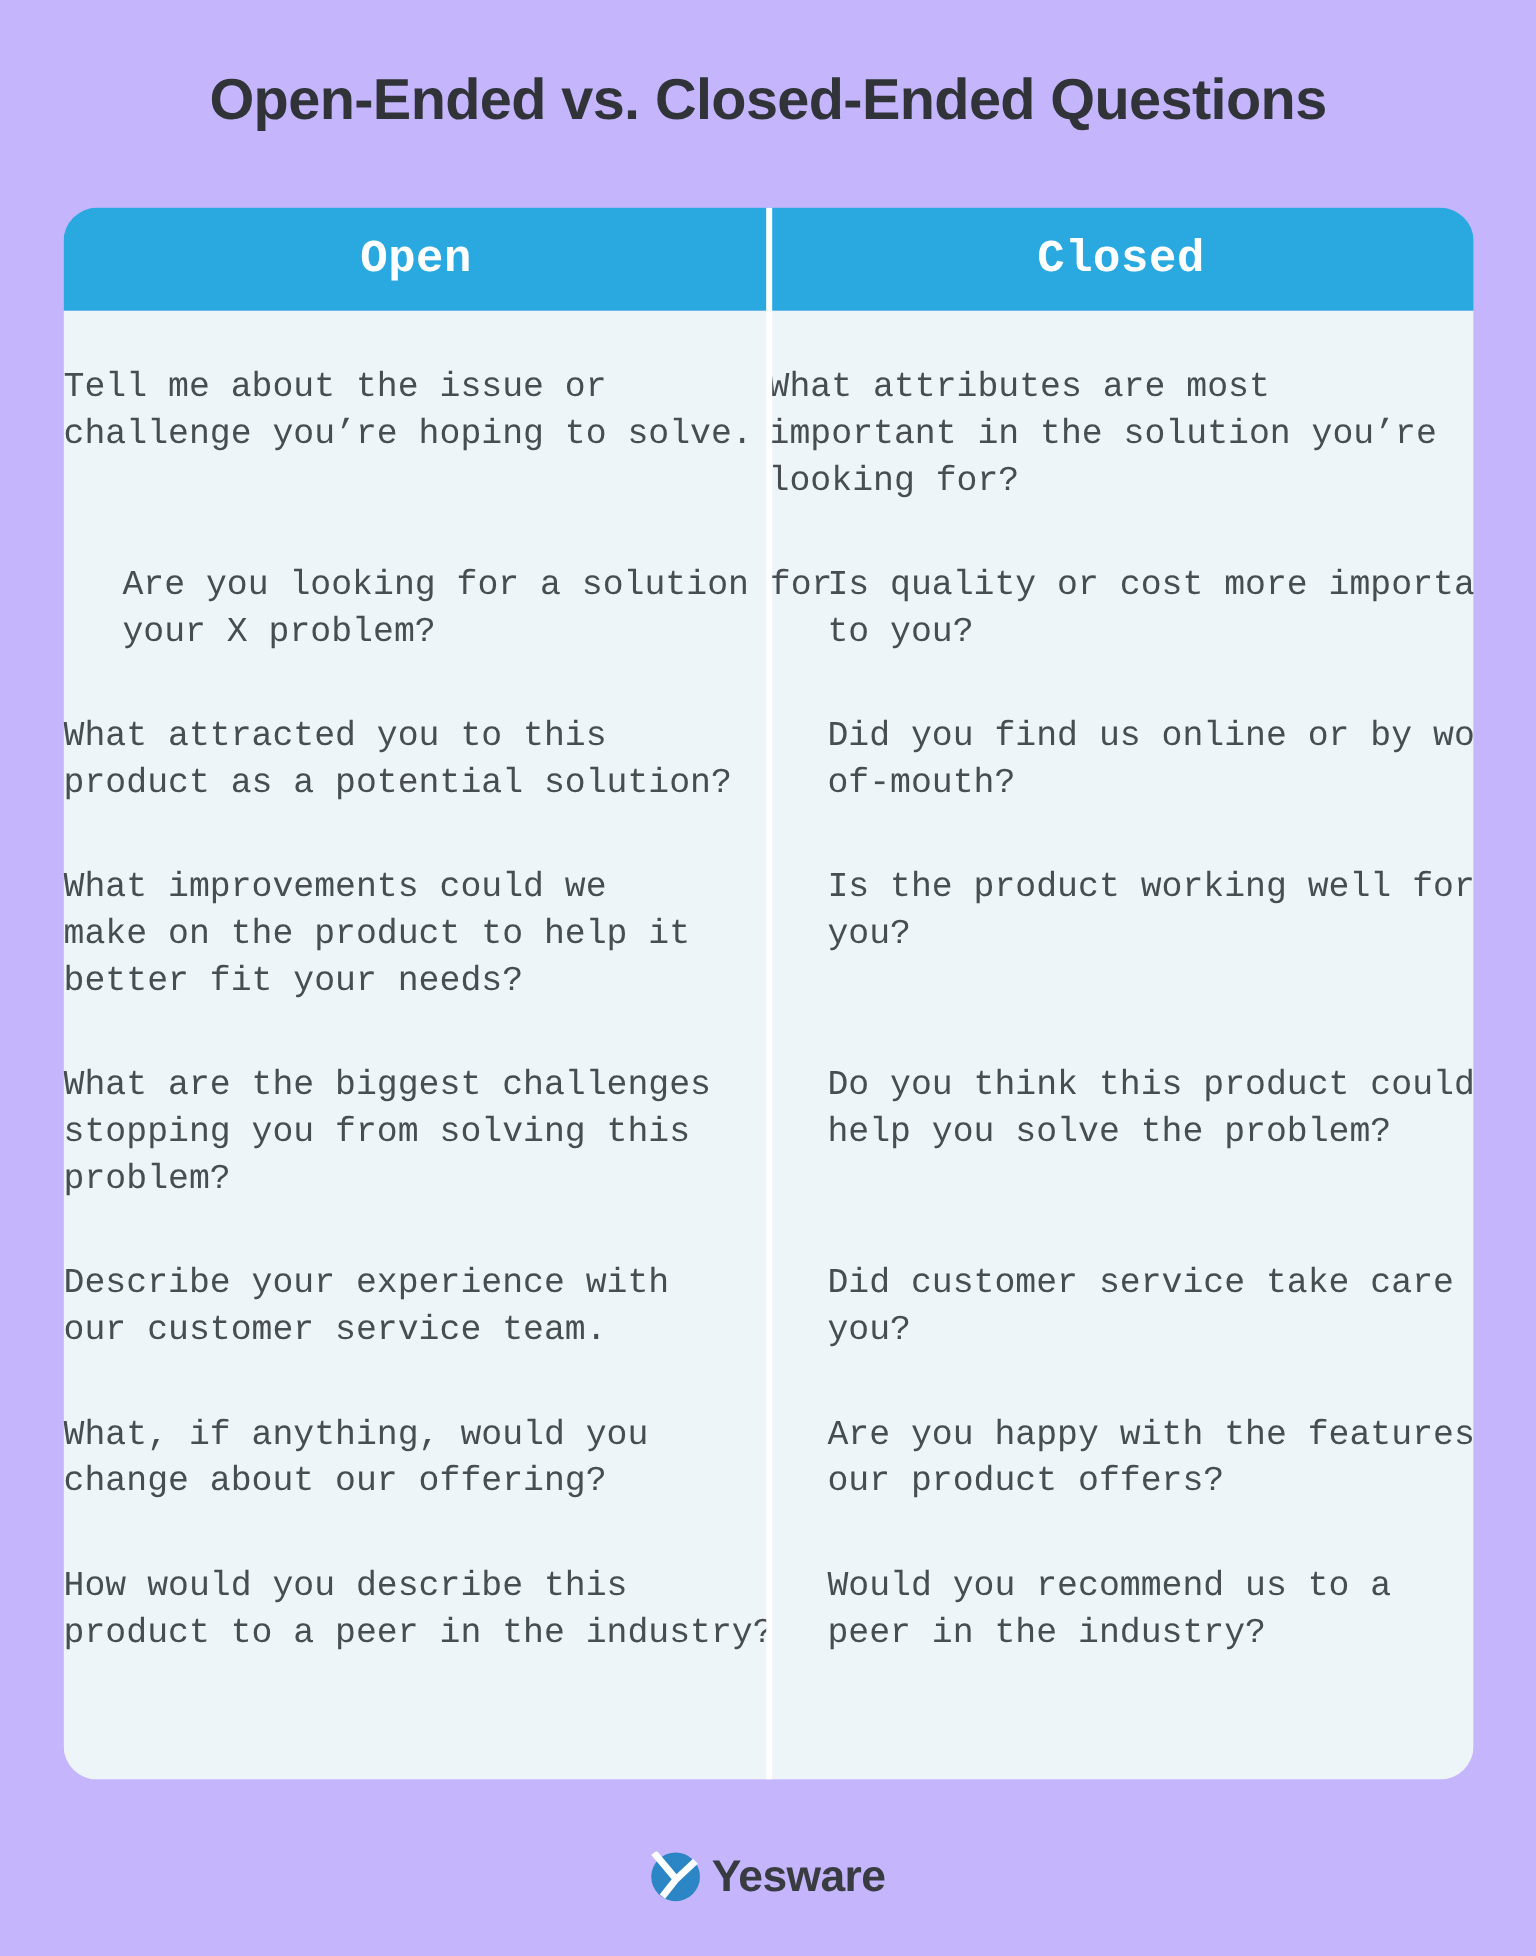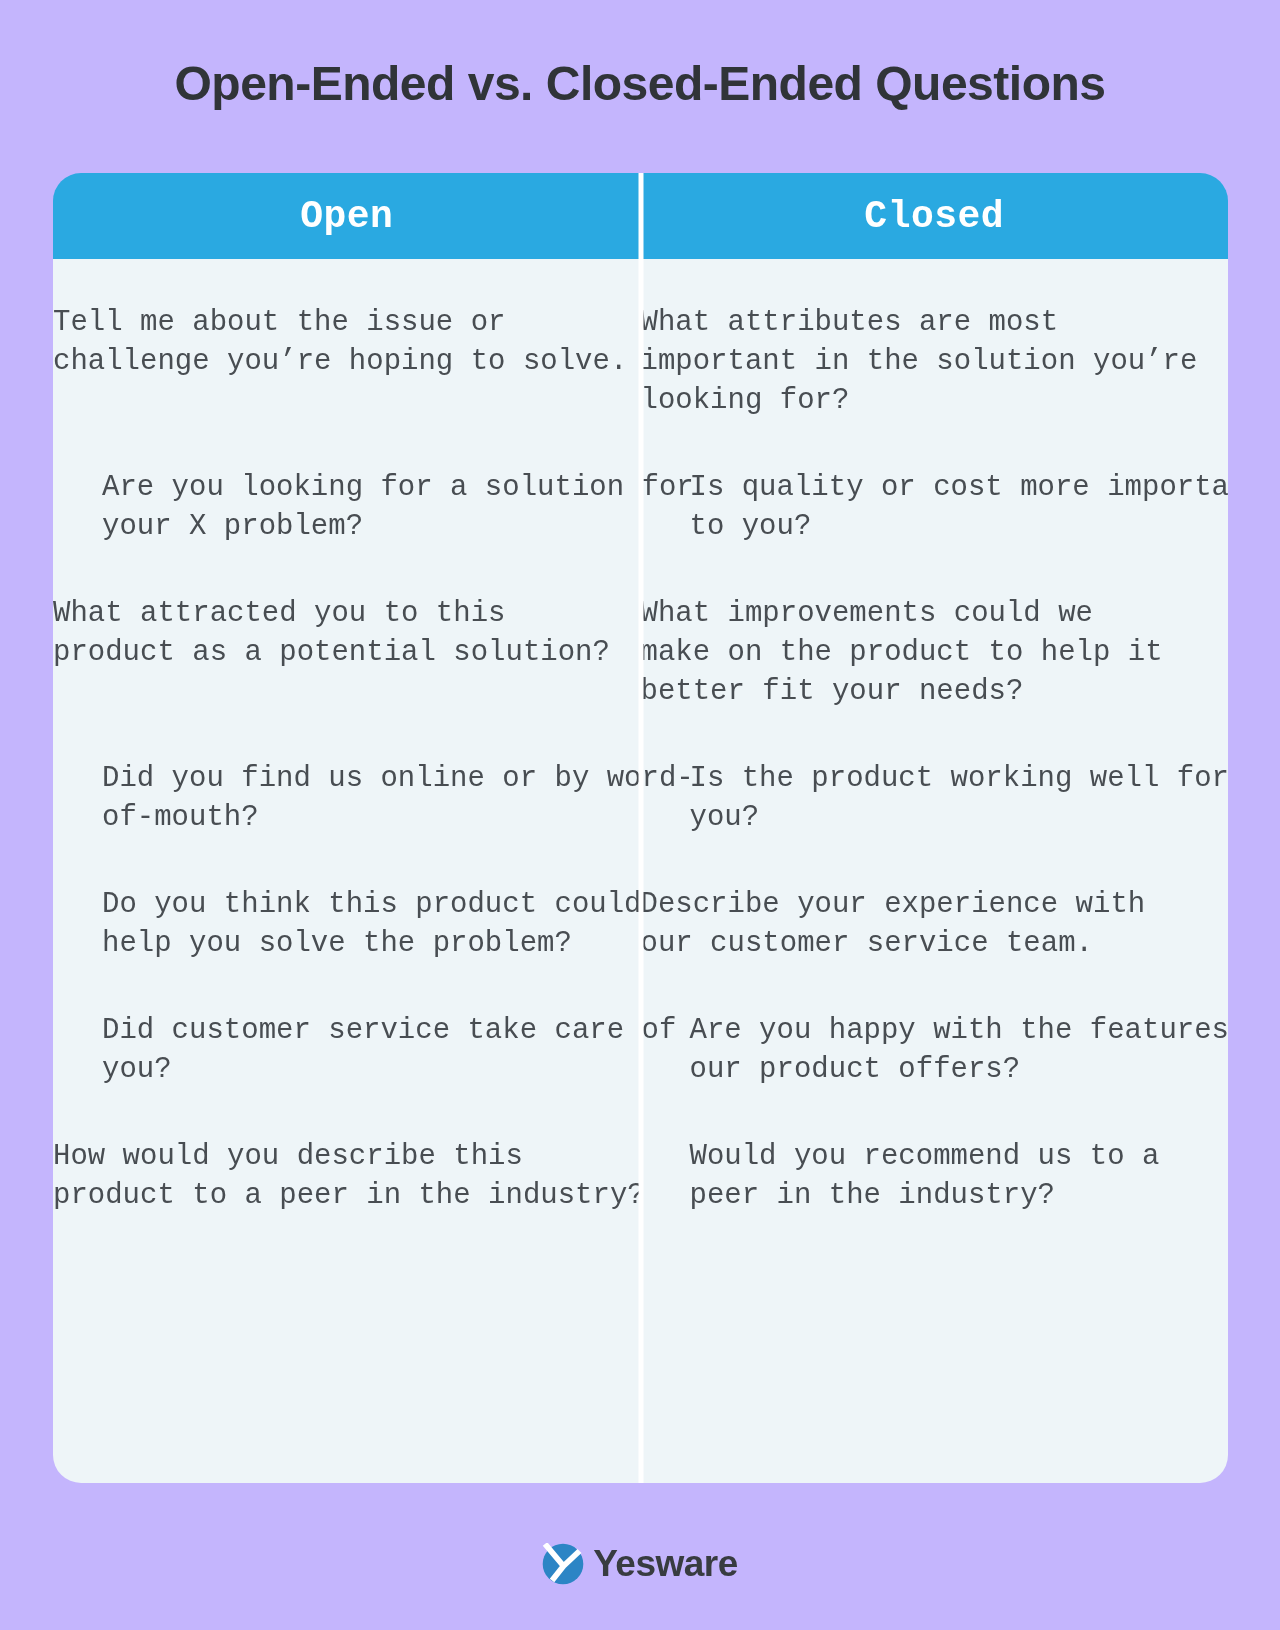--- a/index.html
+++ b/index.html
@@ -48,33 +48,38 @@
 challenge you’re hoping to solve.</div>
         <div class="qcell open">What attributes are most
 important in the solution you’re
 looking for?</div>
         <div class="qcell closed">Are you looking for a solution for
 your X problem?</div>
         <div class="qcell closed">Is quality or cost more important
 to you?</div>
         <div class="qcell open">What attracted you to this
 product as a potential solution?</div>
+        <div class="qcell closed">Did you find us online or by word-
+of-mouth?</div>
         <div class="qcell open">What improvements could we
 make on the product to help it
 better fit your needs?</div>
-        <div class="qcell closed">Did you find us online or by word-
-of-mouth?</div>
         <div class="qcell closed">Is the product working well for
 you?</div>
+        <div class="qcell open">What are the biggest challenges
+stopping you from solving this
+problem?</div>
         <div class="qcell closed">Do you think this product could
 help you solve the problem?</div>
         <div class="qcell open">Describe your experience with
 our customer service team.</div>
         <div class="qcell closed">Did customer service take care of
 you?</div>
+        <div class="qcell open">What, if anything, would you
+change about our offering?</div>
         <div class="qcell closed">Are you happy with the features
 our product offers?</div>
         <div class="qcell open">How would you describe this
 product to a peer in the industry?</div>
         <div class="qcell closed">Would you recommend us to a
 peer in the industry?</div>
       </div>
     </div>
     <div class="center-divider"></div>
   </div>

